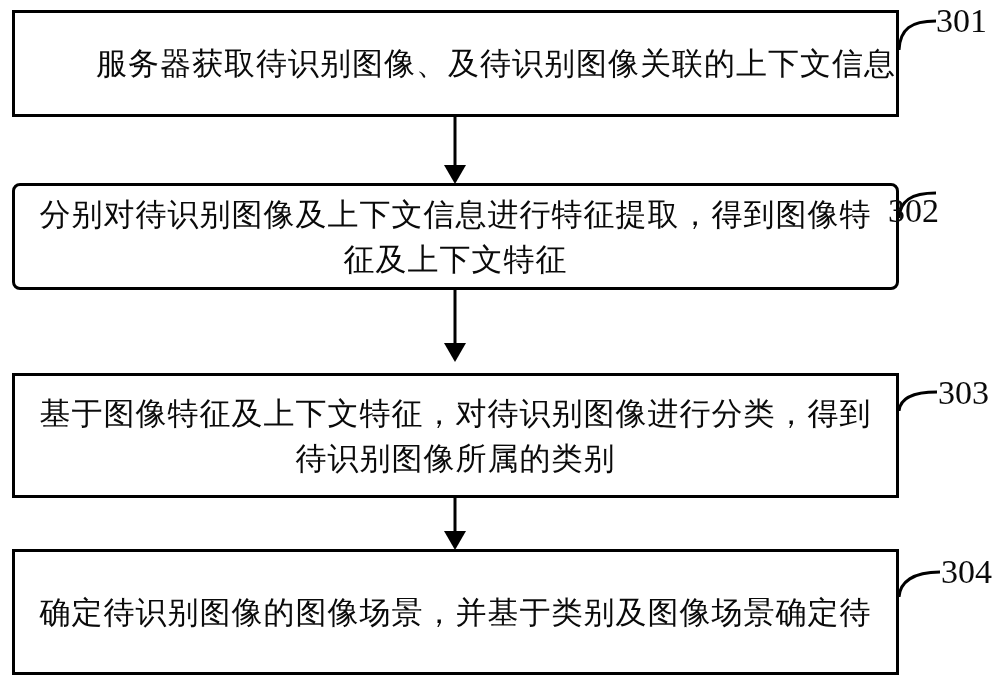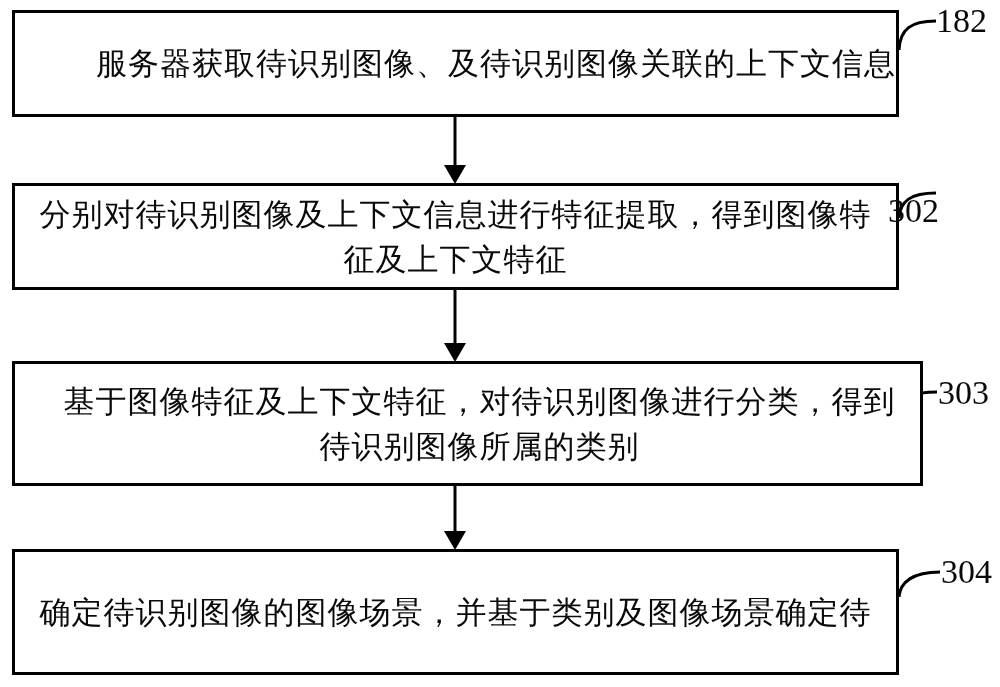--- a/index.html
+++ b/index.html
@@ -29,22 +29,22 @@
     width: 881px; 
     border: 3px solid #000000;
     background: #ffffff;
     display: flex;
     flex-direction: column;
     align-items: center;
     justify-content: center;
     box-sizing: content-box;
   }
   .box-1 { top: 10px;  height: 101px; align-items: flex-end; }
-  .box-2 { top: 183px; height: 101px; }
-  .box-3 { top: 361px; height: 119px; padding-left: 24px; }
+  .box-2 { top: 183px; height: 101px; border-radius: 8px; }
+  .box-3 { top: 373px; height: 119px; }
   .box-4 { top: 549px; height: 120px; }
   .step-line {
     font-size: 31px;
     line-height: 45px;
     color: #0a0a0a;
     letter-spacing: 1px;
     text-align: center;
     white-space: nowrap;
   }
   .ref-label {
@@ -83,21 +83,21 @@
 
     <path d="M 899 50 C 900 29 911 21 936 21" fill="none" stroke="#000000" stroke-width="3"></path>
     <path d="M 899 218 C 900 201 911 193 936 193" fill="none" stroke="#000000" stroke-width="3"></path>
     <path d="M 899 411 C 900 399 912 392 937 392" fill="none" stroke="#000000" stroke-width="3"></path>
     <path d="M 899 597 C 900 582 913 572 940 572" fill="none" stroke="#000000" stroke-width="3"></path>
   </svg>
 
   <div class="step-box box-1">
     <div class="step-line">服务器获取待识别图像、及待识别图像关联的上下文信息</div>
   </div>
-  <div class="ref-label ref-301">182</div>
+  <div class="ref-label ref-301">301</div>
 
   <div class="step-box box-2">
     <div class="step-line">分别对待识别图像及上下文信息进行特征提取，得到图像特</div>
     <div class="step-line">征及上下文特征</div>
   </div>
   <div class="ref-label ref-302">302</div>
 
   <div class="step-box box-3">
     <div class="step-line">基于图像特征及上下文特征，对待识别图像进行分类，得到</div>
     <div class="step-line">待识别图像所属的类别</div>

